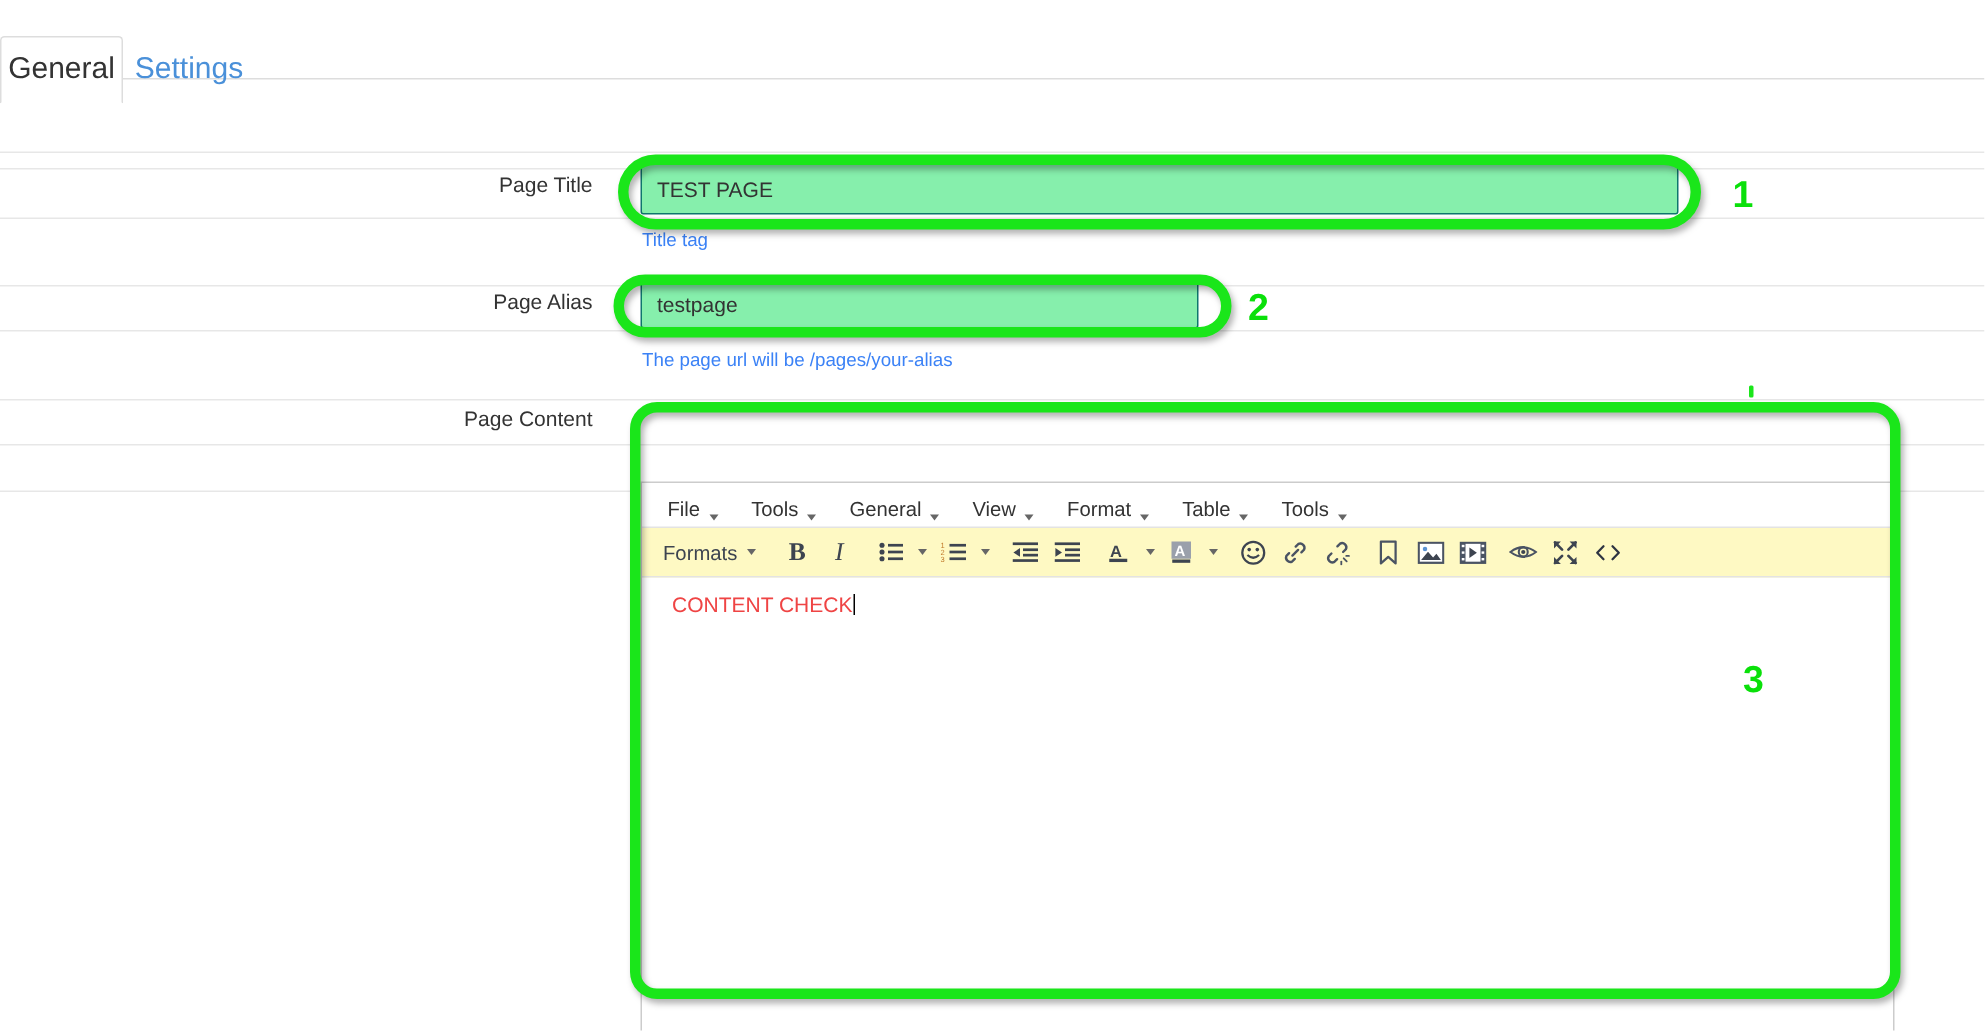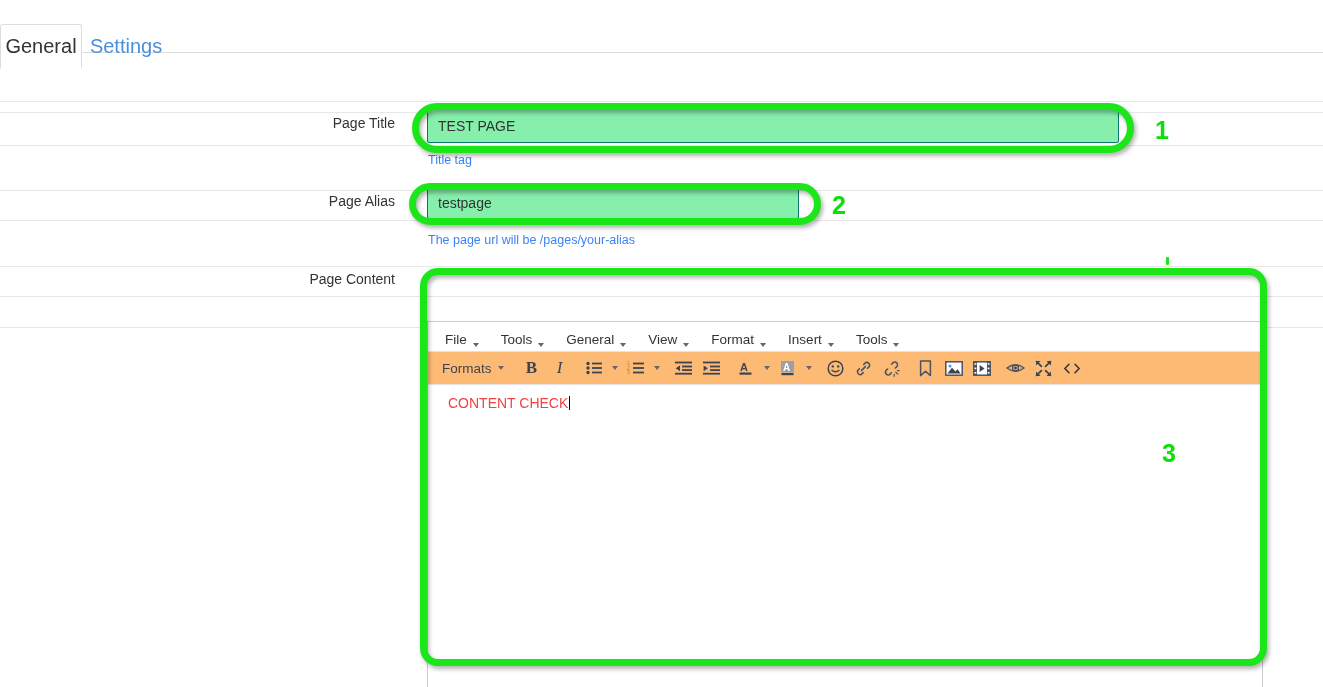--- a/index.html
+++ b/index.html
@@ -142,21 +142,21 @@
     border-top: 4.5px solid #666666;
     display: inline-block;
   }
 
   .editor-toolbar {
     height: 32px;
     border-bottom: 1px solid #e3e3e3;
     display: flex;
     align-items: center;
     padding-left: 6px;
-    background: #fdba74;
+    background: #fef9c3;
   }
   .tb-btn {
     width: 28px; height: 26px;
     display: flex;
     align-items: center;
     justify-content: center;
     cursor: pointer;
     border-radius: 2px;
     color: #3d4450;
   }
@@ -283,21 +283,21 @@
       </div>
       <div class="menu-item">
         <span>View</span>
         <span class="caret"></span>
       </div>
       <div class="menu-item">
         <span>Format</span>
         <span class="caret"></span>
       </div>
       <div class="menu-item">
-        <span>Insert</span>
+        <span>Table</span>
         <span class="caret"></span>
       </div>
       <div class="menu-item">
         <span>Tools</span>
         <span class="caret"></span>
       </div>
     </div>
 
     <div class="editor-toolbar">
 

